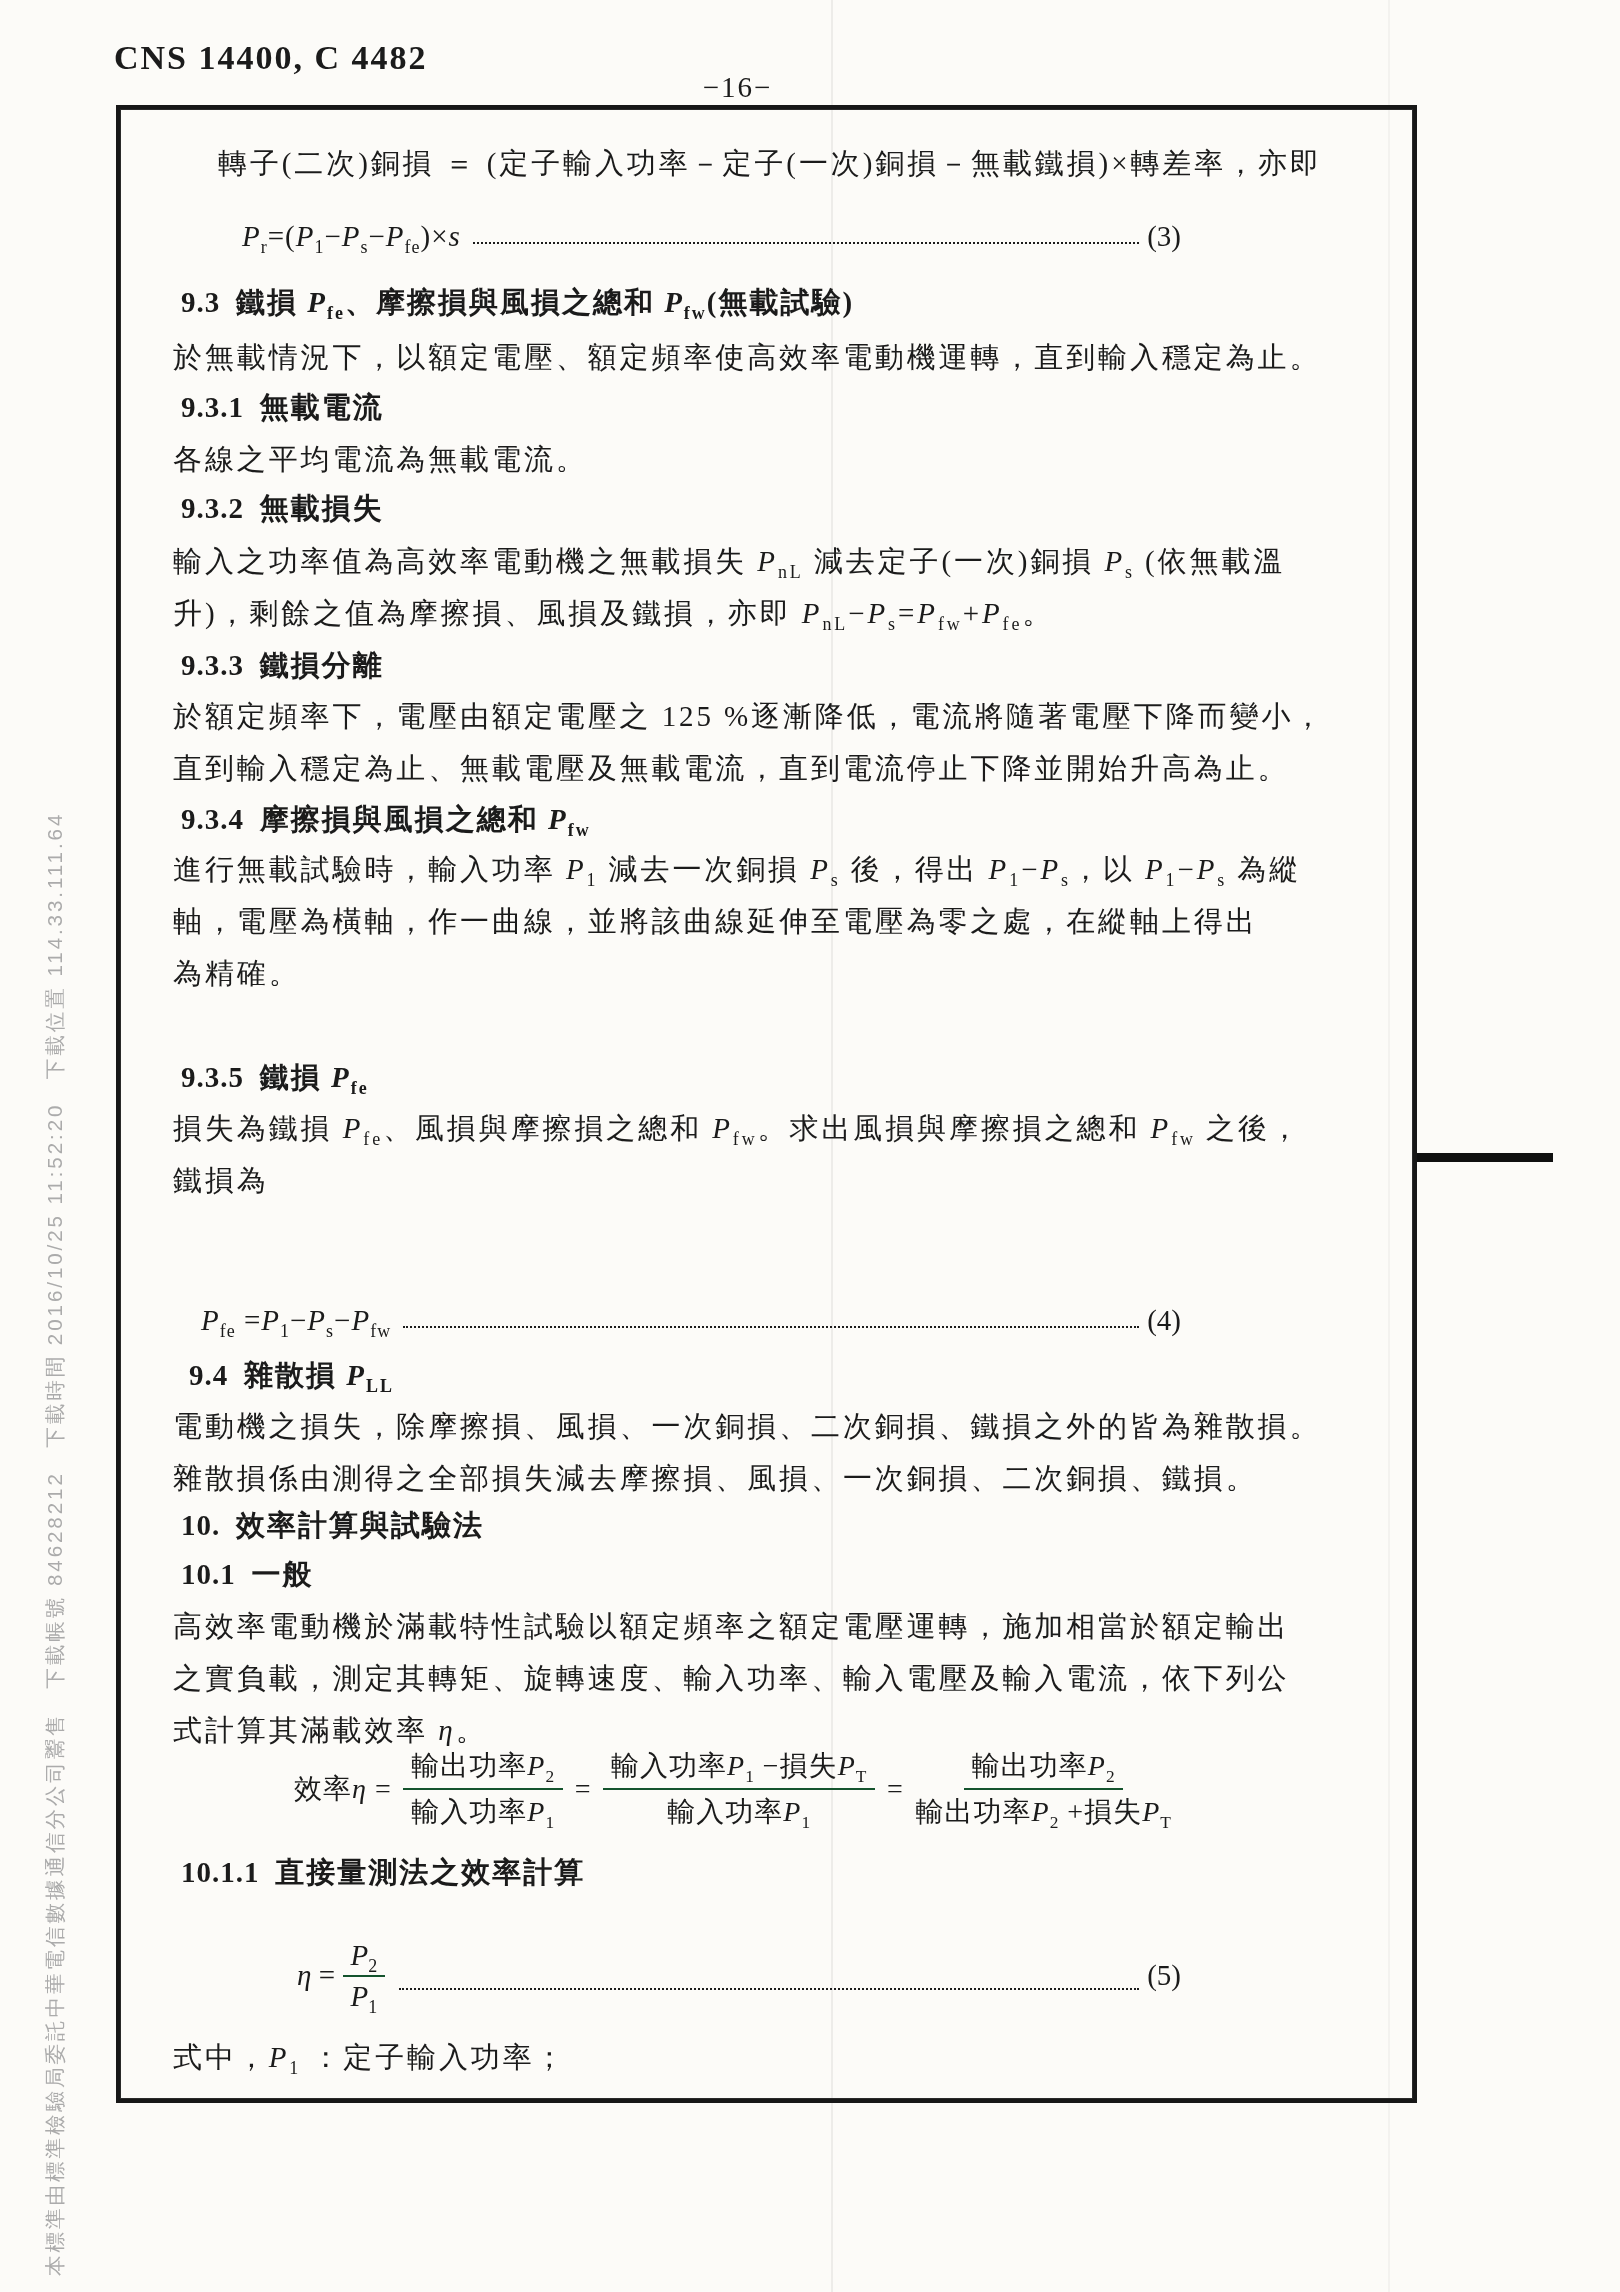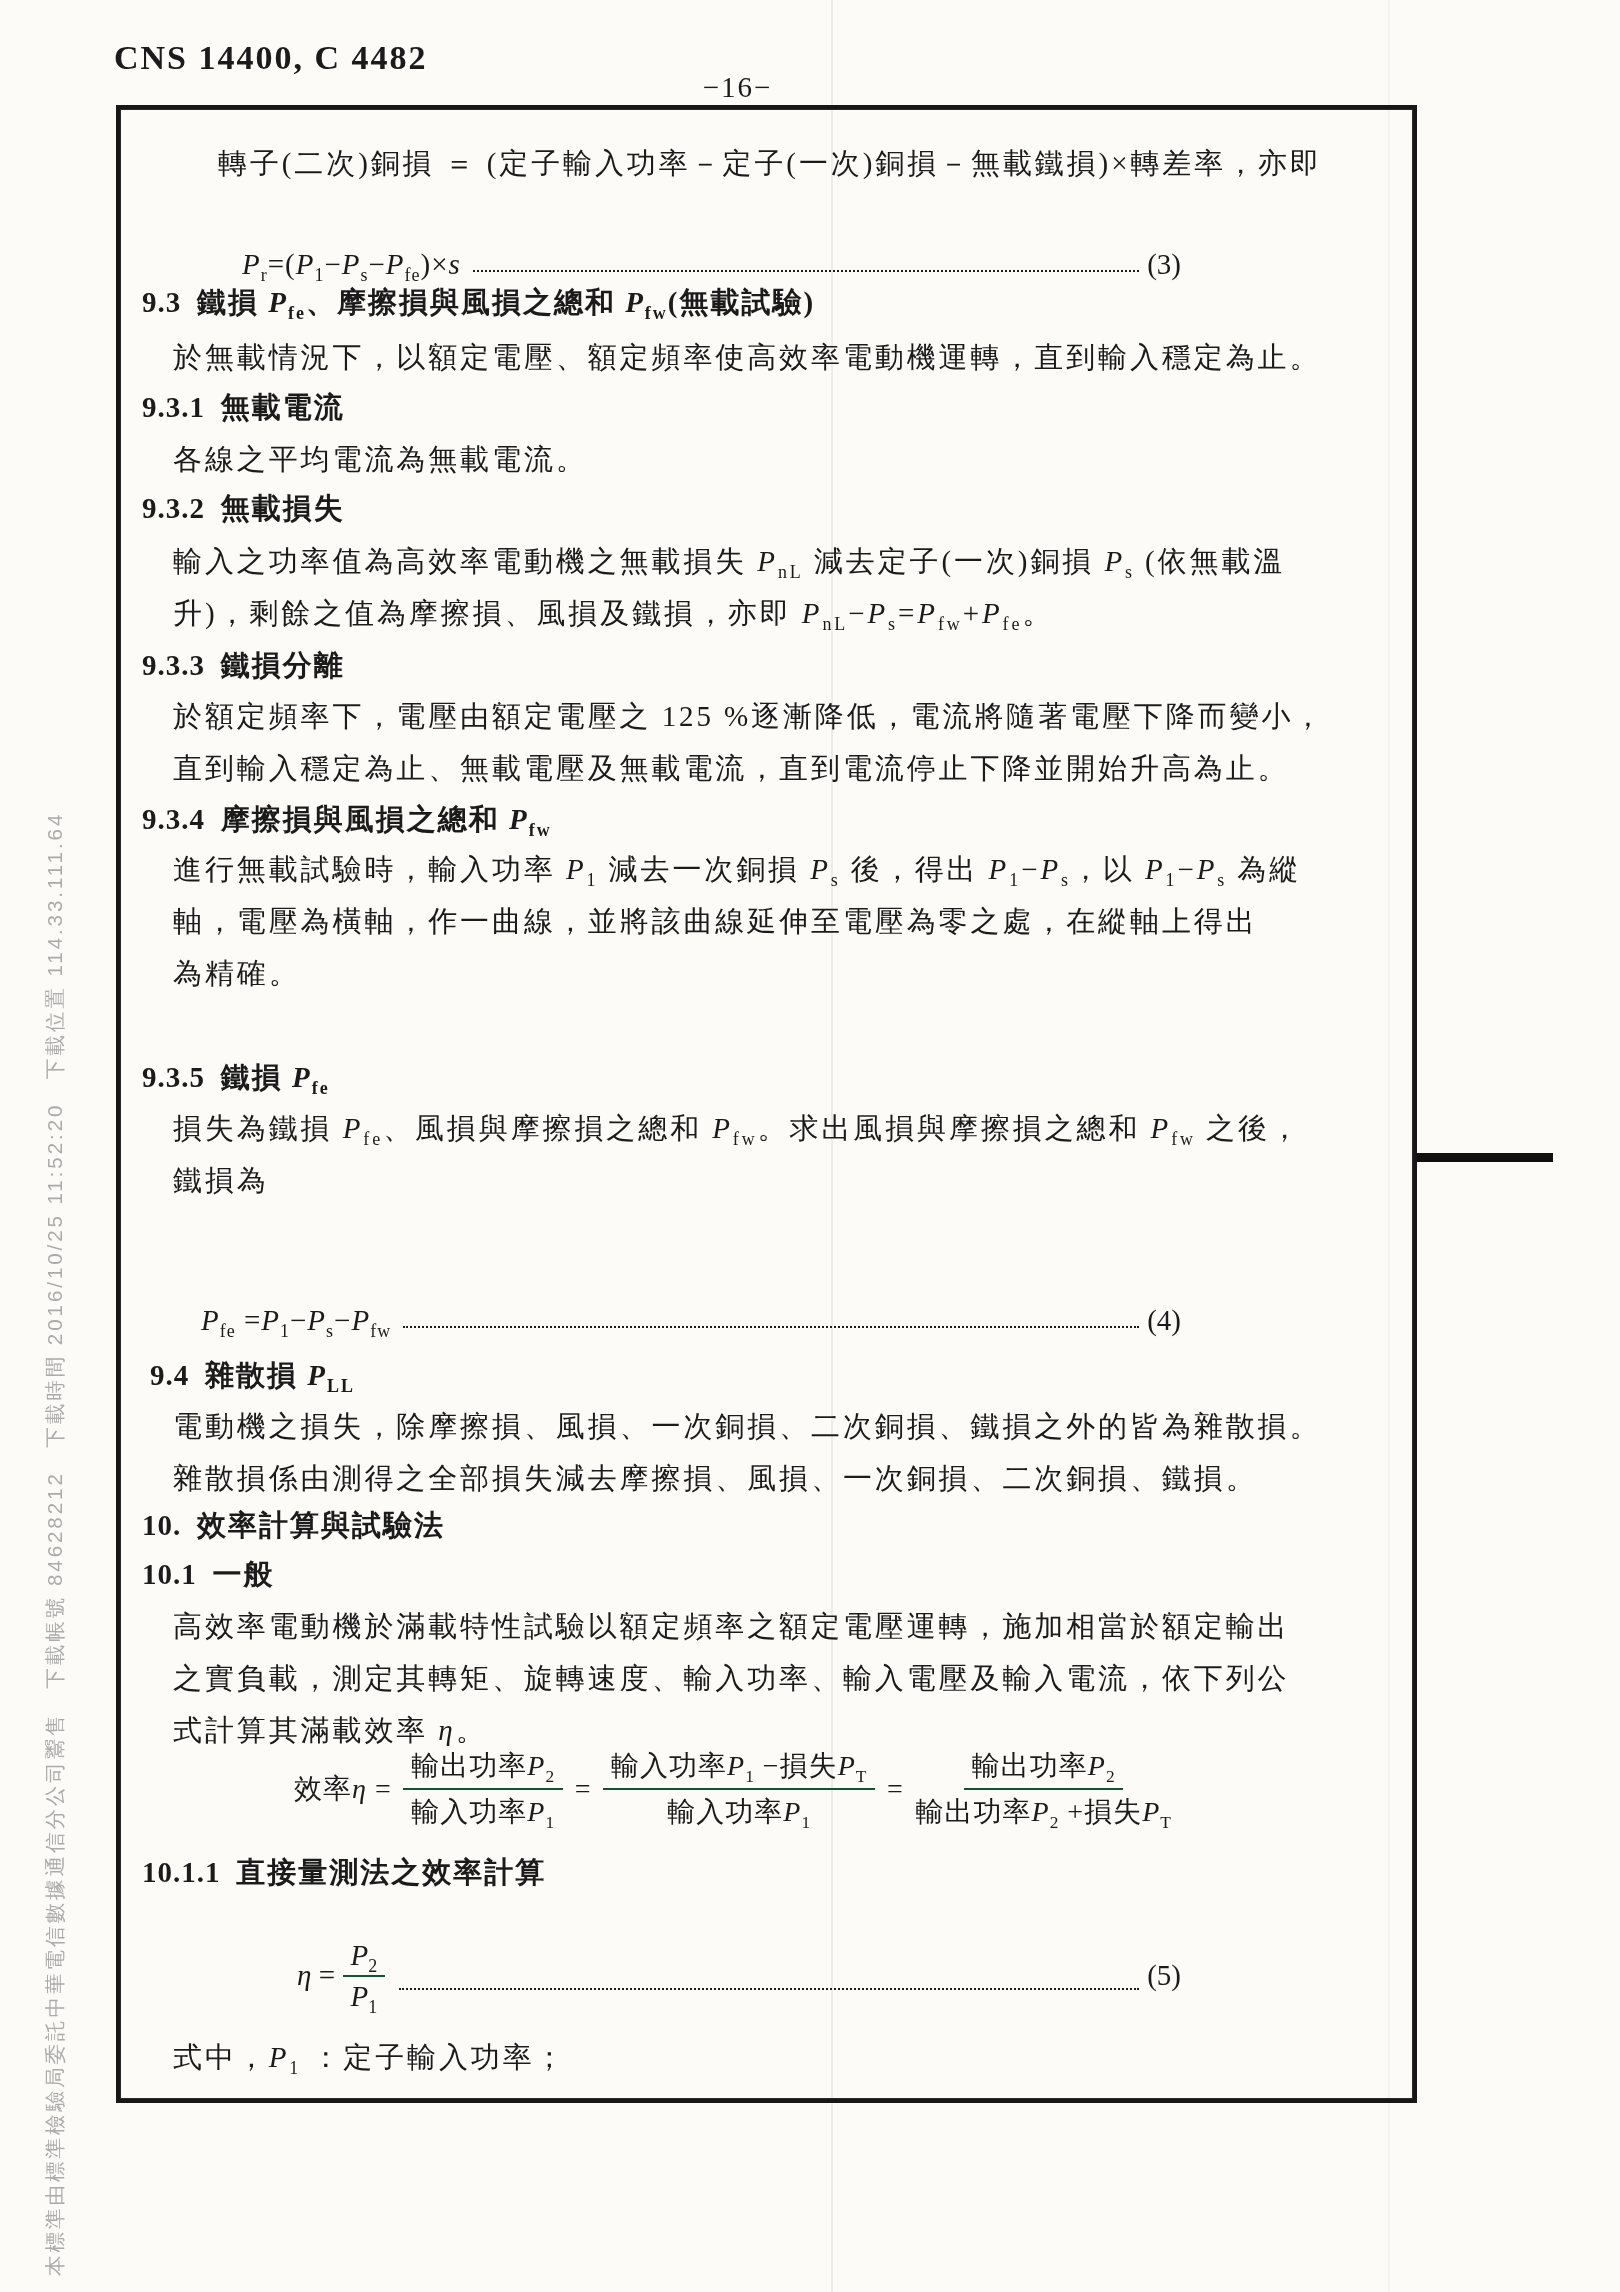--- a/index.html
+++ b/index.html
@@ -22,21 +22,21 @@
   .crop-bar{left:1416px;top:1153px;width:137px;height:8.8px;background:#101010;}
   
   .wm{
     left:41px;top:2276px;width:1901px;transform:rotate(-90deg);transform-origin:0 0;
     font-family:"Liberation Sans","DejaVu Sans",sans-serif;
     font-size:20.6px;letter-spacing:2.9px;color:#ababab;white-space:nowrap;
   }
   
   .bl{font-size:29px;letter-spacing:2.9px;line-height:52px;white-space:nowrap;}
   .para .bl{position:static;}
-  .hdr{display:flex;gap:15.7px;font-weight:bold;font-size:29px;letter-spacing:2px;line-height:41px;white-space:nowrap;}
+  .hdr{display:flex;gap:15.7px;font-weight:bold;font-size:29px;letter-spacing:2px;line-height:41px;white-space:nowrap;margin-left:39px;}
   .hdr .hnum{font-family:"Liberation Serif","DejaVu Serif",serif;letter-spacing:1px;}
   
   .math i{font-style:italic;}
   sub{font-size:0.62em;line-height:0;}
   .eq-row{display:flex;align-items:flex-end;font-size:29px;letter-spacing:1px;}
   .eq-row .math{white-space:nowrap;}
   .leader{flex:1;height:0;border-bottom:2.9px dotted #1c1c1c;margin:0 7.8px 8.8px 11.8px;}
   .eq-no{letter-spacing:0;}
   
   .vfrac{display:inline-flex;flex-direction:column;align-items:center;vertical-align:middle;}
@@ -56,21 +56,21 @@
 <div class="abs fold f1"></div>
 <div class="abs fold f2"></div>
 <div class="abs crop-bar"></div>
 
 <div class="abs frame"></div>
 
 <div class="abs wm">本標準由標準檢驗局委託中華電信數據通信分公司鬻售　下載帳號 84628212　下載時間 2016/10/25 11:52:20　下載位置 114.33.111.64</div>
 
 <div class="abs bl math" style="left:218px;top:137px;">轉子(二次)銅損 ＝ (定子輸入功率－定子(一次)銅損－無載鐵損)×轉差率，亦即</div>
 
-<div class="abs eq-row math" style="left:242px;top:248px;width:939px;">
+<div class="abs eq-row math" style="left:242px;top:220px;width:939px;">
   <span class="math"><i>P</i><sub>r</sub>=(<i>P</i><sub>1</sub>−<i>P</i><sub>s</sub>−<i>P</i><sub>fe</sub>)×<i>s</i> </span>
   <span class="leader"></span>
   <span class="eq-no">(3)</span>
 </div>
 
 <div class="abs hdr" style="left:142px;top:282px;">
   <span class="hnum">9.3</span>
   <span class="htitle math">鐵損 <i>P</i><sub>fe</sub>、摩擦損與風損之總和 <i>P</i><sub>fw</sub>(無載試驗)</span>
 </div>
 <div class="abs bl math" style="left:173px;top:331px;">於無載情況下，以額定電壓、額定頻率使高效率電動機運轉，直到輸入穩定為止。</div>

